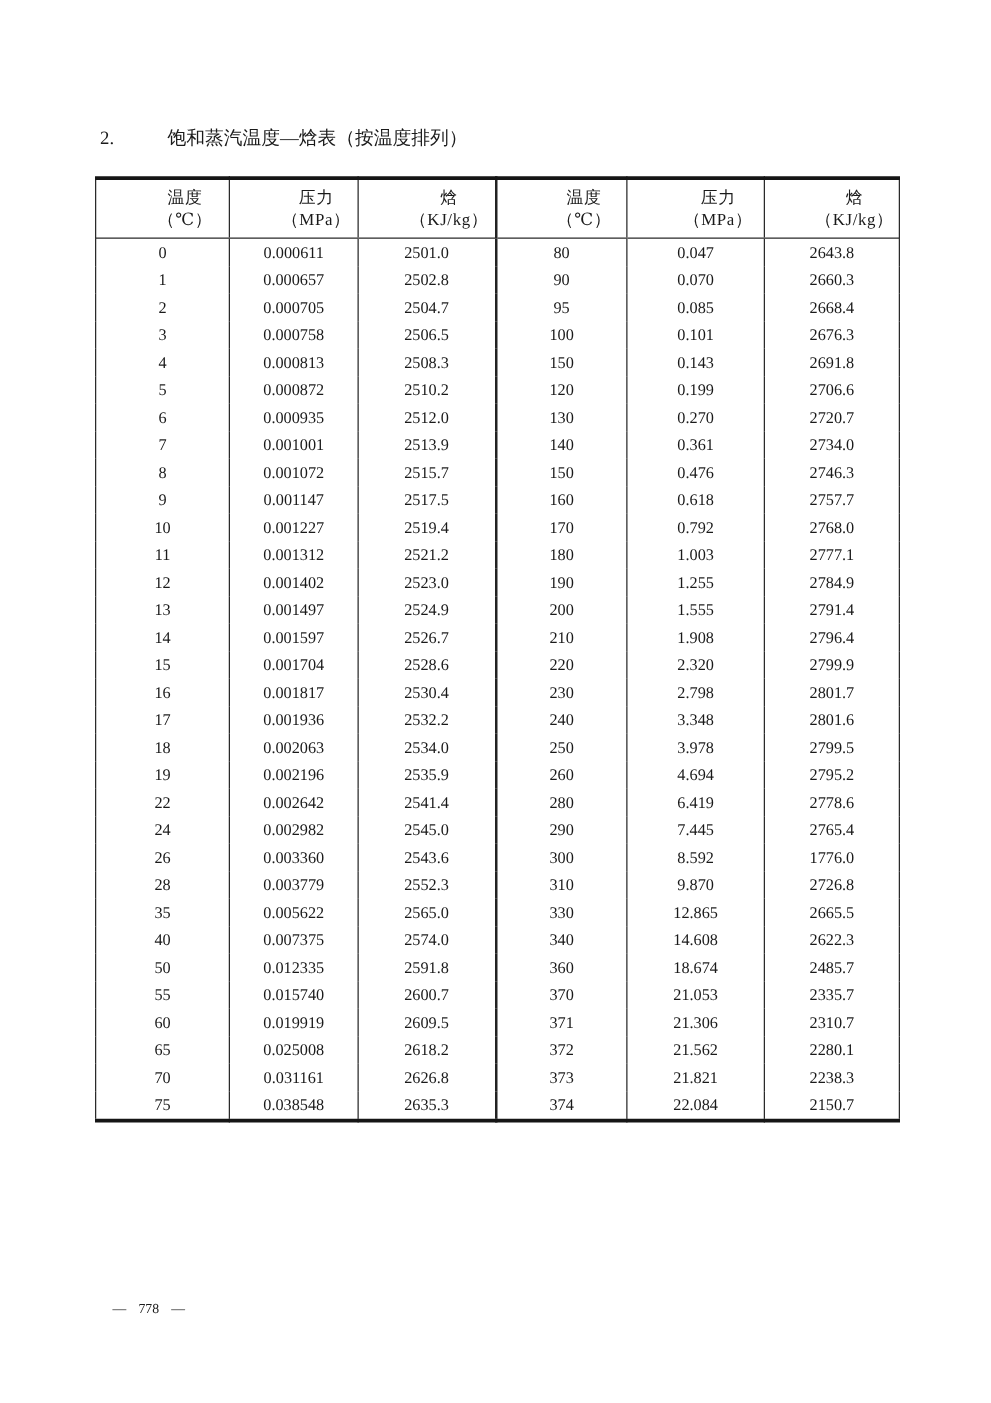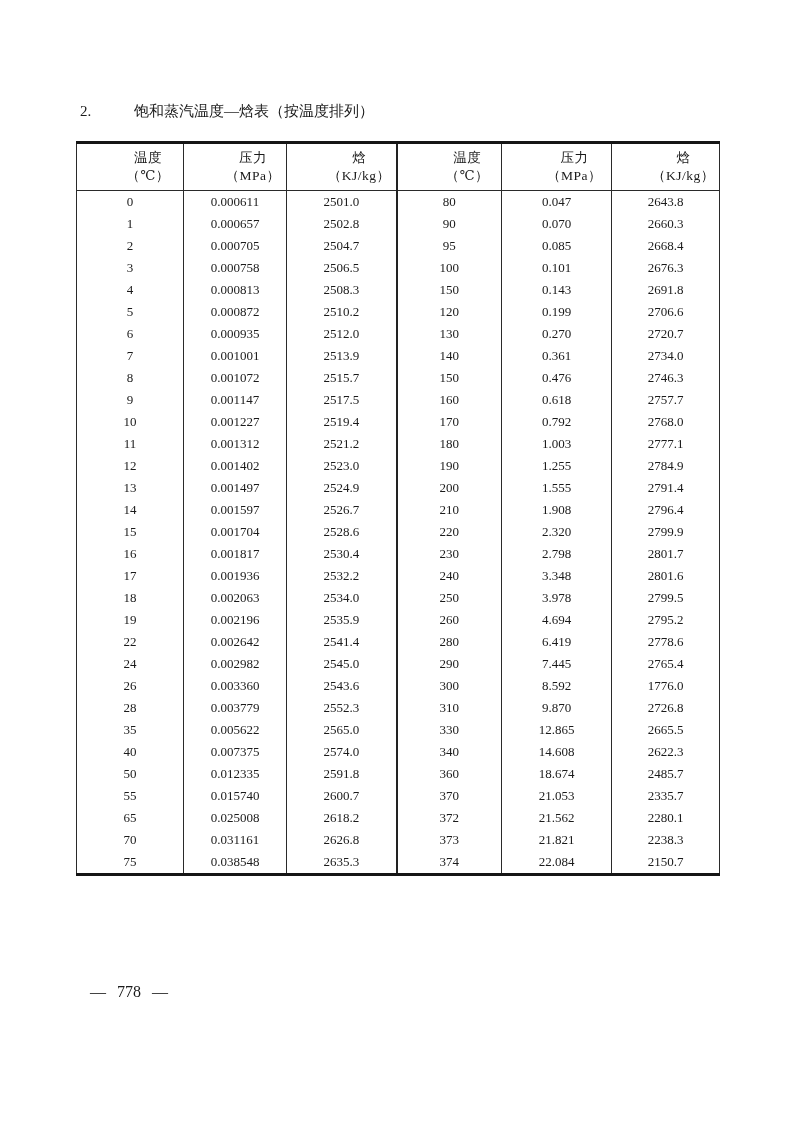--- a/index.html
+++ b/index.html
@@ -66,22 +66,22 @@
     padding-left: 36px;
   }
   .steam-table tbody td {
     height: 22px;
     line-height: 22px;
     font-size: 13px;
   }
   .footer {
     position: absolute;
     left: 90px;
-    top: 982px;
-    font-size: 16px;
+    top: 1037px;
+    font-size: 11px;
     line-height: 20px;
     word-spacing: 7px;
     white-space: pre;
   }
 </style>
 </head>
 <body>
 
 <div class="page">
 
@@ -327,20 +327,28 @@
         </tr>
         <tr>
           <td>55</td>
           <td>0.015740</td>
           <td>2600.7</td>
           <td class="mid-divider">370</td>
           <td>21.053</td>
           <td>2335.7</td>
         </tr>
         <tr>
+          <td>60</td>
+          <td>0.019919</td>
+          <td>2609.5</td>
+          <td class="mid-divider">371</td>
+          <td>21.306</td>
+          <td>2310.7</td>
+        </tr>
+        <tr>
           <td>65</td>
           <td>0.025008</td>
           <td>2618.2</td>
           <td class="mid-divider">372</td>
           <td>21.562</td>
           <td>2280.1</td>
         </tr>
         <tr>
           <td>70</td>
           <td>0.031161</td>

